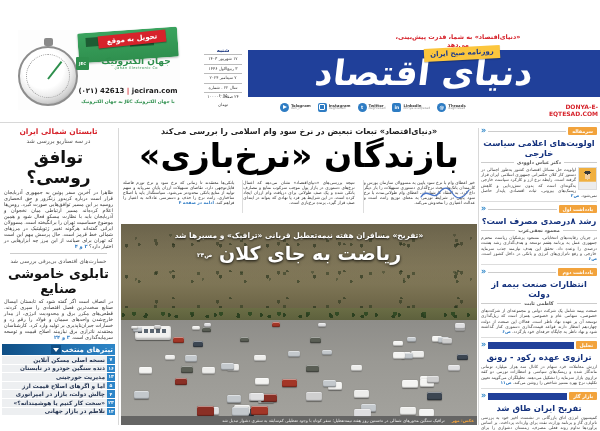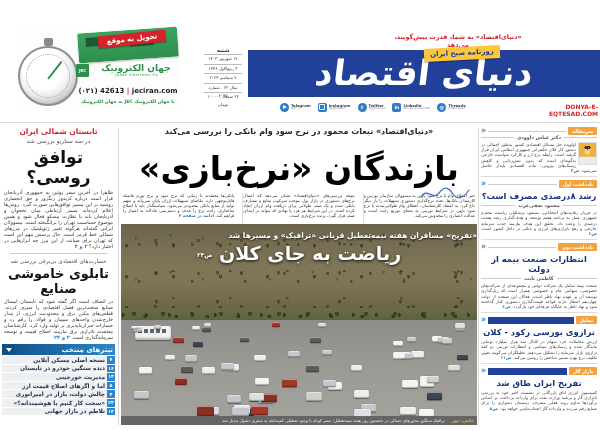--- a/index.html
+++ b/index.html
@@ -13,21 +13,21 @@
                linear-gradient(#3aa35e,#2f8f4e);transform:rotate(-4deg);box-shadow:0 1px 2px rgba(0,0,0,.25);}
   .ad-ribbon{position:absolute;left:80px;top:3px;width:68px;height:12px;background:#d6232b;color:#fff;
     font-size:7px;font-weight:bold;text-align:center;line-height:12px;transform:rotate(-6deg);box-shadow:0 1px 1px rgba(0,0,0,.3);}
   .watch{position:absolute;left:0px;top:16px;width:56px;height:56px;border-radius:50%;
     background:radial-gradient(circle at 42% 36%,#ffffff 42%,#ececec 58%,#cdcdcd 72%,#909090 84%,#6f6f6f 100%);
     border:2px solid #8d8d8d;}
   .watch::before{content:"";position:absolute;inset:6px;border-radius:50%;border:1px dotted #9a9a9a;}
   .watch::after{content:"";position:absolute;left:27px;top:9px;width:2px;height:22px;background:#2e8f4d;
     transform:rotate(38deg);transform-origin:bottom center;}
   .watch-knob{position:absolute;left:26px;top:8px;width:9px;height:8px;background:#8a8a8a;border-radius:2px;}
-  .ad-brandrow{position:absolute;left:58px;top:33px;width:104px;display:flex;align-items:center;gap:3px;}
+  .ad-brandrow{position:absolute;left:58px;top:26px;width:104px;display:flex;align-items:center;gap:3px;}
   .jec{width:13px;height:13px;background:#2e8f4d;color:#fff;font-size:4px;font-weight:bold;
     display:flex;align-items:center;justify-content:center;border-radius:1px;order:2;}
   .brandtxt{flex:1;text-align:center;}
   .brand-fa{color:#2e8f4d;font-size:9px;font-weight:bold;line-height:10px;}
   .brand-en{color:#2e8f4d;font-size:3.6px;letter-spacing:.4px;}
   .ad-phone{position:absolute;left:58px;top:57px;width:104px;direction:ltr;text-align:center;
     font-size:7px;font-weight:bold;color:#1a1a1a;}
   .ad-phone .pipe{color:#d6232b;}
   .ad-tag{position:absolute;left:58px;top:69px;width:104px;text-align:center;color:#2e8f4d;
     font-size:4.6px;font-weight:bold;}
@@ -66,33 +66,33 @@
   .k2{color:#555;font-size:6px;text-align:center;margin-top:1px;}
   .h1{font-size:17px;font-weight:bold;text-align:center;line-height:20px;margin:3px 0 2px;
     white-space:pre-line;color:#111;}
   .smallbody{font-size:5px;line-height:6px;text-align:justify;color:#333;padding:0 2px;}
   .pref{color:#2e7bc4;font-weight:bold;}
   .lhr{border:none;border-top:0.5px solid #ccc;margin:4px 8px;}
   .k3{color:#555;font-size:5.6px;text-align:center;}
   .h2{font-size:13px;font-weight:bold;text-align:center;line-height:15px;margin:2px 0;
     white-space:pre-line;color:#111;}
   .sel-header{margin-top:4px;height:11px;background:linear-gradient(90deg,#0f4f86,#2e86c8);
-    display:flex;align-items:center;justify-content:space-between;padding:0 2px;}
+    display:flex;align-items:center;padding:0 2px;}
   .sel-title{color:#fff;font-size:7px;font-weight:bold;}
   .chev{width:10px;height:9px;background:#0f4f86;display:flex;align-items:center;justify-content:center;}
   .chev::after{content:"";width:0;height:0;border-top:4px solid #fff;border-left:3.5px solid transparent;
     border-right:3.5px solid transparent;}
   .sel-item{height:7.6px;margin-top:1px;background:#edeff1;display:flex;align-items:center;}
   .badge{width:8px;height:7.6px;background:#2e86c8;color:#fff;font-size:4.6px;font-weight:bold;
     display:flex;align-items:center;justify-content:center;flex:none;}
   .sel-label{font-size:5.8px;font-weight:bold;color:#22324f;padding-right:2px;}
   
   .colC{position:absolute;left:123px;top:127px;width:352px;}
   .lead-kicker{font-size:8px;font-weight:bold;color:#222;text-align:center;}
-  .lead-headline{font-size:33px;font-weight:bold;color:#000;text-align:center;line-height:38px;margin-top:14px;}
+  .lead-headline{font-size:33px;font-weight:bold;color:#000;text-align:center;line-height:38px;margin-top:1px;}
   .sig{position:absolute;left:296px;top:58px;}
   .lead-cols{display:flex;gap:8px;margin-top:5px;height:33px;overflow:hidden;}
   .lcol{flex:1;font-size:4.3px;line-height:5px;text-align:justify;color:#333;}
   .lcol + .lcol{border-right:0.5px solid #ddd;padding-right:8px;margin-right:-8px;}
   .cont{color:#2e7bc4;font-weight:bold;}
   
   .photo{position:absolute;left:121px;top:224px;width:356px;height:201px;overflow:hidden;background:#8c8455;}
   .hill{position:absolute;left:0;top:0;width:100%;height:96px;
     background:
       radial-gradient(circle 3px at 12% 70%,rgba(30,45,22,.6) 60%,transparent 61%),
@@ -113,21 +113,21 @@
                linear-gradient(180deg,#6a6d45,#5c5f3c);
     background-size:23px 14px,29px 14px,31px 14px,100% 100%;}
   .road{position:absolute;left:0;top:96px;width:100%;height:105px;
     background:linear-gradient(180deg,#8e8d89 0%,#9a9994 40%,#a4a39e 100%);}
   .car{position:absolute;border-radius:1.5px;
     box-shadow:inset 0 -1px 1px rgba(0,0,0,.3),inset 0 1px 0 rgba(255,255,255,.45),0 0.5px 1px rgba(0,0,0,.35);}
   .bus{position:absolute;left:14px;top:6px;width:36px;height:14px;background:#f2f2f0;border-radius:2px;
     box-shadow:inset 0 -2px 2px rgba(0,0,0,.25),0 1px 1px rgba(0,0,0,.4);}
   .bus::after{content:"";position:absolute;left:3px;top:3px;right:3px;height:4px;
     background:repeating-linear-gradient(90deg,#5a6570 0 4px,#f2f2f0 4px 6px);}
-  .ph-k{position:relative;margin-top:7px;color:#fff;font-size:7.5px;font-weight:bold;
+  .ph-k{position:relative;margin-top:7px;text-align:center;color:#fff;font-size:7.5px;font-weight:bold;
     text-shadow:0 1px 2px rgba(0,0,0,.85);}
   .ph-h{position:relative;text-align:center;color:#fff;font-size:19px;font-weight:bold;margin-top:2px;
     text-shadow:0 1px 3px rgba(0,0,0,.9);}
   .ph-ref{font-size:6px;vertical-align:middle;font-weight:bold;}
   .capbar{position:absolute;left:0;bottom:0;width:100%;height:9px;background:rgba(96,96,96,.92);
     display:flex;align-items:center;}
   .capbar .cap{flex:1;color:#f0f0f0;font-size:4.2px;text-align:right;padding-right:4px;}
   .capbar .credit{color:#f2a33c;font-size:4.2px;font-weight:bold;padding:0 3px;direction:rtl;}
   
   .colR{position:absolute;left:481px;top:127px;width:116px;}
@@ -177,21 +177,21 @@
 
   <div class="dateline">
     <div class="dl-row">شنبه</div>
     <div class="dl-row">۱۷ شهریور ۱۴۰۳</div>
     <div class="dl-row">۳ ربیع‌الاول ۱۴۴۶</div>
     <div class="dl-row">۷ سپتامبر ۲۰۲۴</div>
     <div class="dl-row">سال ۲۲ . شماره ۶۰۹۵</div>
     <div class="dl-row">۲۴ صفحه . ۱۰۰۰۰ تومان</div>
   </div>
 
-  <div class="m-tagline">«دنیای‌اقتصاد» به شما، قدرت پیش‌گویند، می‌دهد</div>
+  <div class="m-tagline">«دنیای‌اقتصاد» به شما، قدرت پیش‌بینی، می‌دهد</div>
 
   <div class="masthead">
     <div class="m-title">دنیای اقتصاد</div>
     <div class="m-ribbon">روزنامه صبح ایران</div>
   </div>
 
   <div class="socials">
     <div class="soc">
       <span class="soc-ico">
           <span class="tg-tri"></span>
@@ -278,21 +278,21 @@
       <span class="badge">۲۳</span>
       <span class="sel-label">«سخت کار کنیم یا هوشمندانه؟»</span>
     </div>
     <div class="sel-item">
       <span class="badge">۱۳</span>
       <span class="sel-label">تلاطم در بازار جهانی</span>
     </div>
   </div>
 
   <div class="colC">
-    <div class="lead-kicker">«دنیای‌اقتصاد» تبعات محمود در نرخ سود وام بانکی را بررسی می‌کند</div>
+    <div class="lead-kicker">«دنیای‌اقتصاد» تبعات تبعیض در نرخ سود وام اسلامی را بررسی می‌کند</div>
     <div class="lead-headline">بازندگان «نرخ‌بازی»</div>
     <div class="sig">
       <svg width="52" height="18" viewBox="0 0 52 18">
           <path d="M2 12 C8 2, 14 16, 20 8 S30 3, 34 9 S44 14, 50 5" fill="none" stroke="#4a76c9" stroke-width="1.3" stroke-linecap="round"></path>
         </svg>
     </div>
     <div class="lead-cols">
       <div class="lcol">خبر اعطای وام با نرخ سود پایین به مسوولان سازمان بورس و کارمندان بانک‌ها، بحث نرخ‌گذاری دستوری تسهیلات را بار دیگر داغ کرد. به اعتقاد کارشناسان، اعطای وام طولانی‌مدت با نرخ سود پایین در شرایط تورمی به معنای توزیع رانت است و عدالت اعتباری را مخدوش می‌کند.</div>
       <div class="lcol">نتیجه بررسی‌های «دنیای‌اقتصاد» نشان می‌دهد که اعمال نرخ‌های دستوری در بازار پول موجب سرکوب منابع و مصارف بانکی شده و یک صف طولانی برای دریافت وام ارزان ایجاد کرده است. در این شرایط هر فرد یا نهادی که بتواند در ابتدای صف قرار گیرد، برنده نرخ‌بازی است.</div>
       <div class="lcol"><span>بانکی‌ها معتقدند تا زمانی که نرخ سود و نرخ تورم فاصله قابل‌توجهی دارد، تقاضای تسهیلات ارزان پایان نمی‌یابد و سهم تولید از منابع بانکی محدودتر می‌شود. سیاستگذار باید با اصلاح ساختاری، رانت نرخ را حذف و دسترسی عادلانه به اعتبار را فراهم کند. </span><span class="cont">ادامه در صفحه ۴</span></div>
@@ -382,20 +382,21 @@
   </div>
 
   <div class="colR">
 
     <div class="sec">
       <div class="sec-head">
         <span class="tag">سرمقاله</span>
         <span class="fill"></span>
         <span class="q">«</span>
       </div>
+      <div class="sec-h">اولویت‌های اعلامی سیاست خارجی</div>
       <div class="sec-author">
           <span class="al"></span>
           <span class="aname">دکتر عباس داوودی</span>
           <span class="al"></span>
         </div>
       <div class="sec-body">
         <span class="authphoto"></span>
         <span>اولویت حل مسائل اقتصادی کشور به‌طور اجمالی در دستور کار کلان حکمرانی جمهوری اسلامی ایران قرار گرفته است. رابطه نرخ ارز و کارکرد سیاست خارجی به‌گونه‌ای است که بدون تنش‌زدایی و کاهش ریسک‌های بیرونی، ثبات اقتصادی پایدار حاصل نمی‌شود. </span>
         <span class="pref">ص۲</span>
       </div>
@@ -436,21 +437,21 @@
         <span class="pref">ص۶</span>
       </div>
     </div>
 
     <div class="sec">
       <div class="sec-head">
         <span class="tag">تحلیل</span>
         <span class="fillbar"></span>
         <span class="q">«</span>
       </div>
-      <div class="sec-h">ترازوی بورسی رکود - کلان</div>
+      <div class="sec-h">ترازوی عهده رکود - رونق</div>
       <div class="sec-body">
         <span>ارزش معاملات خرد سهام در کانال سه هزار میلیارد تومانی ماندگار شده و ریسک‌های سیاسی و انتظارات تورمی دو کفه ترازوی بازار سرمایه را تشکیل می‌دهند. تحلیلگران می‌گویند تعیین تکلیف نرخ بهره مسیر شاخص را روشن می‌کند. </span>
         <span class="pref">ص۱۱</span>
       </div>
     </div>
 
     <div class="sec">
       <div class="sec-head">
         <span class="tag">بازار گاز</span>
         <span class="fillbar"></span>

